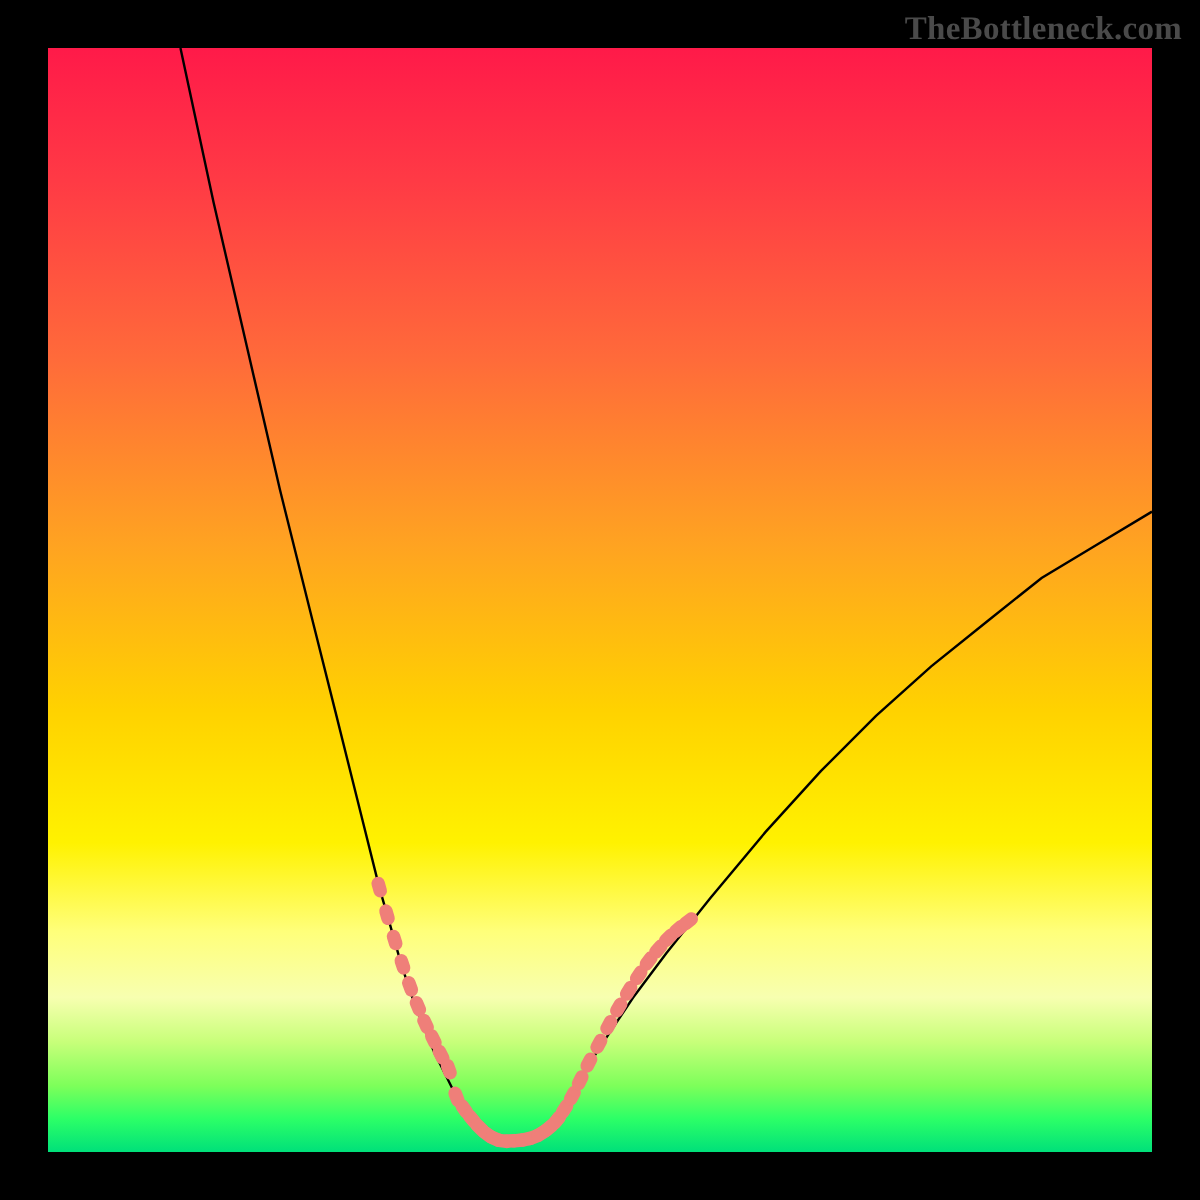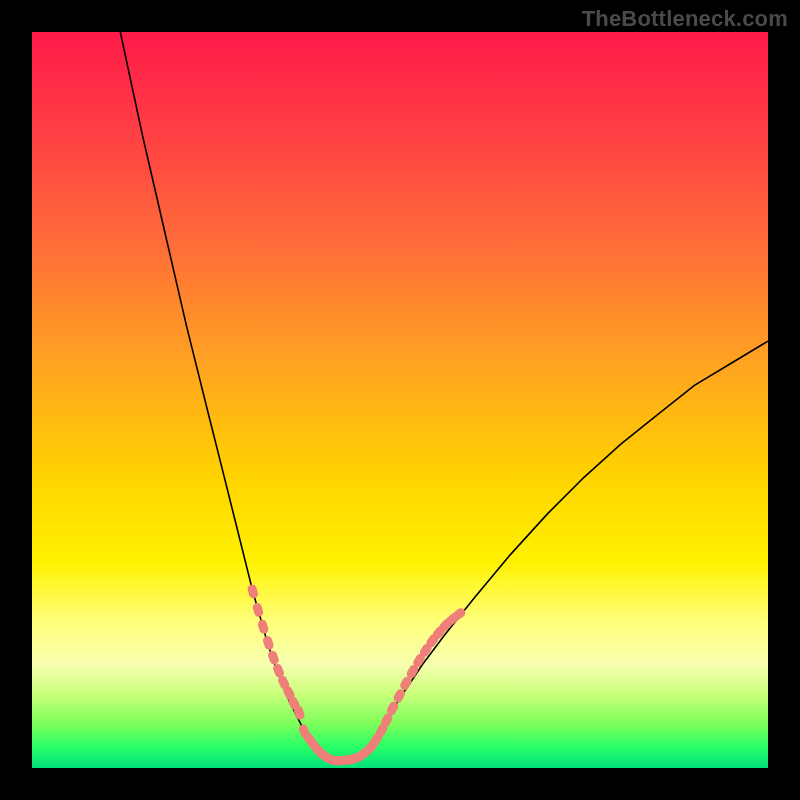--- a/index.html
+++ b/index.html
@@ -44,20 +44,21 @@
   }
   .watermark {
     position: absolute;
     top: 6px;
     right: 12px;
     color: #4a4a4a;
     font-size: 22px;
     font-weight: 600;
     letter-spacing: 0.2px;
     user-select: none;
+    font-family: Liberation Serif, serif;
   }
   svg.curve {
     position: absolute;
     left: 0;
     top: 0;
     width: 736px;
     height: 736px;
     overflow: visible;
   }
   .curve-path {

